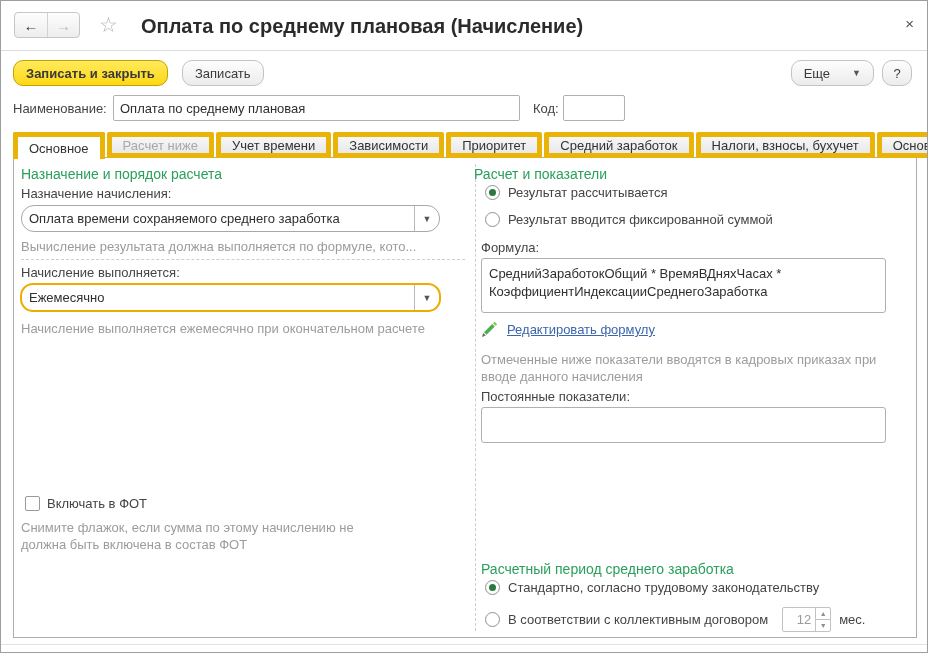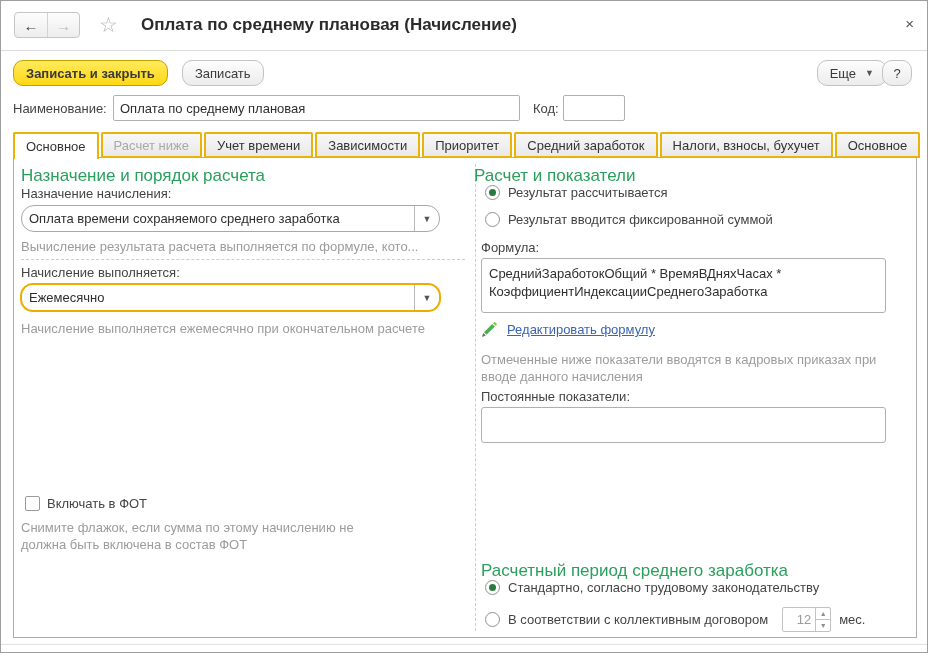--- a/index.html
+++ b/index.html
@@ -9,44 +9,44 @@
     background: #fff; border: 1px solid #9e9e9e; overflow: hidden;
     font-size: 13px; color: #333;
   }
   
   .titlebar { position: absolute; top: 0; left: 0; right: 0; height: 50px; border-bottom: 1px solid #dcdcdc; background: #fff; }
   .nav-group { position: absolute; left: 13px; top: 11px; display: flex; border: 1px solid #c6c6c6; border-radius: 4px; background: linear-gradient(#fdfdfd, #ededed); overflow: hidden; }
   .nav-btn { width: 32px; height: 24px; display: flex; align-items: center; justify-content: center; font-size: 15px; font-weight: bold; cursor: pointer; }
   .nav-btn.back { color: #3c3c3c; }
   .nav-btn.fwd { color: #b9b9b9; border-left: 1px solid #d2d2d2; }
   .star { position: absolute; left: 98px; top: 13px; font-size: 21px; color: #b5b5b5; line-height: 1; }
-  .win-title { position: absolute; left: 140px; top: 14px; font-size: 17px; font-weight: bold; color: #2b2b2b; white-space: nowrap; }
+  .win-title { position: absolute; left: 140px; top: 14px; font-size: 20px; font-weight: bold; color: #2b2b2b; white-space: nowrap; }
   .close-x { position: absolute; right: 13px; top: 15px; font-size: 15px; color: #555; cursor: pointer; line-height: 1; }
   
   .btn { display: inline-flex; align-items: center; justify-content: center; height: 26px; padding: 0 12px; border: 1px solid #c3c3c3; border-radius: 10px; background: linear-gradient(#fdfdfd, #ececec); font-size: 13px; color: #3a3a3a; cursor: pointer; }
   .btn-primary { background: linear-gradient(#ffea5c, #ffd814); border: 1px solid #c0a300; font-weight: bold; position: absolute; left: 12px; top: 59px; }
   .btn-save { position: absolute; left: 181px; top: 59px; }
-  .btn-more { position: absolute; right: 40px; top: 59px; gap: 9px; }
+  .btn-more { position: absolute; right: 53px; top: 59px; gap: 22px; }
   .btn-more .dd-arrow { font-size: 9px; color: #555; }
   .btn-help { position: absolute; right: 15px; top: 59px; width: 30px; padding: 0; }
   
   .fld-label { position: absolute; color: #444; white-space: nowrap; }
   .text-input { position: absolute; height: 26px; border: 1px solid #b0b0b0; border-radius: 2px; padding: 0 6px; font-size: 13px; font-family: "Liberation Sans", sans-serif; color: #2f2f2f; background: #fff; }
   .checkbox { width: 15px; height: 15px; border: 1px solid #9a9a9a; border-radius: 2px; background: #fff; display: inline-block; flex: none; }
   .chk-row { position: absolute; display: flex; align-items: center; gap: 7px; color: #444; cursor: pointer; }
   
   .tabs { position: absolute; left: 12px; top: 130px; display: flex; align-items: flex-end; height: 27px; z-index: 3; }
-  .tab { height: 26px; display: flex; align-items: center; padding: 4px 11px; border: 2px solid #eab308; border-radius: 2px 2px 0 0; background: linear-gradient(#f7f7f7, #e9e9e9); margin-right: 2px; color: #333; white-space: nowrap; cursor: pointer; }
+  .tab { height: 26px; display: flex; align-items: center; padding: 4px 11px; border: 5px solid #eab308; border-radius: 2px 2px 0 0; background: linear-gradient(#f7f7f7, #e9e9e9); margin-right: 2px; color: #333; white-space: nowrap; cursor: pointer; }
   .tab.active { height: 27px; background: #fff; border-bottom: none; font-weight: normal; position: relative; top: 1px; }
   .tab.disabled { color: #a8a8a8; cursor: default; }
   
   .panel { position: absolute; left: 12px; top: 156px; width: 904px; height: 481px; border: 1px solid #adadad; background: #fff; z-index: 2; }
   .vsep { position: absolute; left: 461px; top: 6px; bottom: 6px; width: 0; border-left: 1px dashed #cdcdcd; }
   .hsep { position: absolute; left: 7px; top: 101px; width: 444px; border-top: 1px dashed #cdcdcd; }
-  .section-title { position: absolute; font-size: 17px; white-space: nowrap; }
+  .section-title { position: absolute; font-size: 14px; white-space: nowrap; }
   .hint { position: absolute; color: #9c9c9c; line-height: 17px; }
   .combo { position: absolute; height: 27px; border: 1px solid #a8a8a8; border-radius: 13px; background: #fff; display: flex; align-items: center; cursor: pointer; }
   .combo .combo-text { flex: 1; padding: 0 7px; color: #2f2f2f; white-space: nowrap; overflow: hidden; }
   .combo .combo-btn { width: 25px; align-self: stretch; display: flex; align-items: center; justify-content: center; border-left: 1px solid #b9b9b9; color: #555; font-size: 9px; }
   .combo.focused { border: 2px solid #ecad00; height: 29px; }
   .radio-row { position: absolute; display: flex; align-items: center; gap: 8px; color: #444; cursor: pointer; white-space: nowrap; }
   .radio { width: 15px; height: 15px; border: 1px solid #919191; border-radius: 50%; background: #fff; position: relative; flex: none; }
   .radio.checked::after { content: ""; position: absolute; left: 3px; top: 3px; width: 7px; height: 7px; border-radius: 50%; background: #2b7a3d; }
   .box-field { position: absolute; border: 1px solid #b0b0b0; border-radius: 3px; background: #fff; padding: 6px 7px; line-height: 18px; color: #2f2f2f; }
   .link-row { position: absolute; display: flex; align-items: center; gap: 9px; cursor: pointer; }
@@ -105,21 +105,21 @@
     <div class="vsep"></div>
     <div class="hsep"></div>
 
     <div class="section-title" style="left:7px; top:8px; color:#2BA05C;">Назначение и порядок расчета</div>
 
     <div class="fld-label" style="left:7px; top:28px; position:absolute;">Назначение начисления:</div>
     <div class="combo" style="left:7px; top:47px; width:419px;">
       <span class="combo-text">Оплата времени сохраняемого среднего заработка</span>
       <span class="combo-btn">▼</span>
     </div>
-    <div class="hint" style="left:7px; top:80px; width:445px;">Вычисление результата расчета выполняется по формуле, кото...</div>
+    <div class="hint" style="left:7px; top:80px; width:445px;">Вычисление результата должна выполняется по формуле, кото...</div>
 
     <div class="fld-label" style="left:7px; top:107px; position:absolute;">Начисление выполняется:</div>
     <div class="combo focused" style="left:6px; top:125px; width:421px;">
       <span class="combo-text">Ежемесячно</span>
       <span class="combo-btn">▼</span>
     </div>
     <div class="hint" style="left:7px; top:162px; width:445px;">Начисление выполняется ежемесячно при окончательном расчете</div>
 
     <div class="chk-row" style="left:11px; top:338px;">
       <span class="checkbox"></span>

